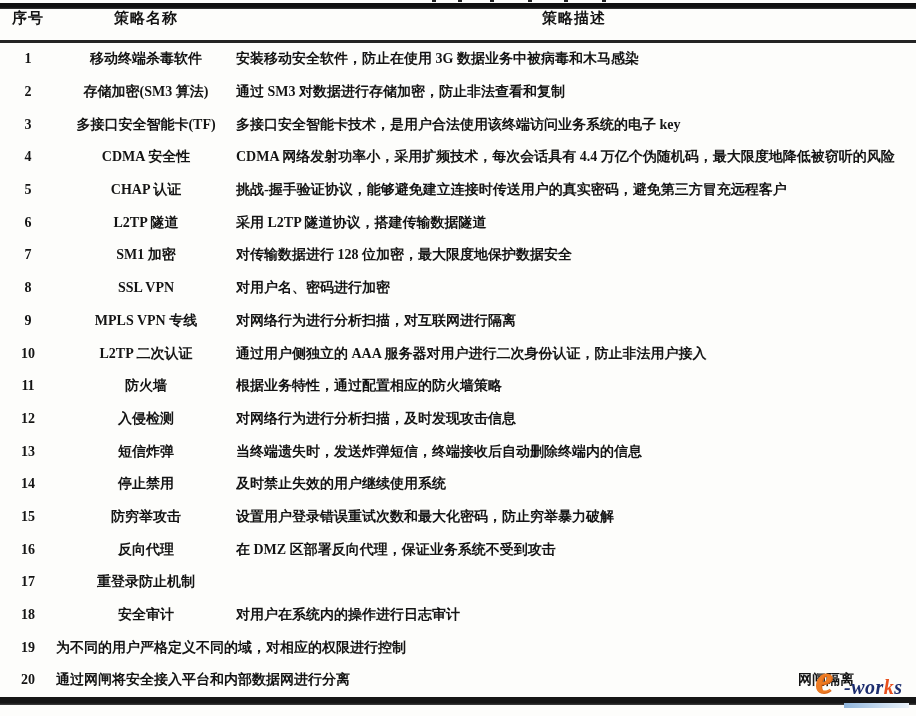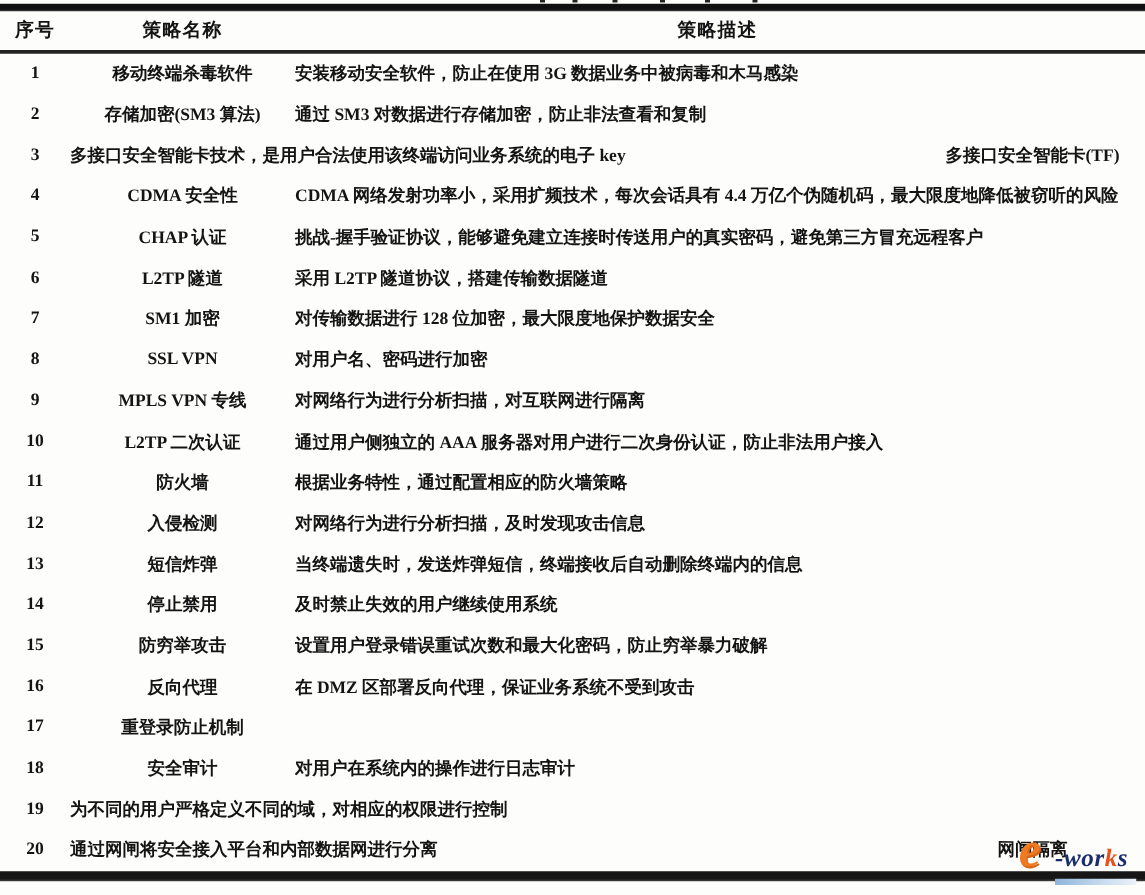--- a/index.html
+++ b/index.html
@@ -37,21 +37,21 @@
   .rule-mid {
     height: 3px;
     background: #242424;
   }
   .rule-bottom {
     height: 8px;
     background: linear-gradient(to bottom, #161616 75%, #444444);
   }
   .thead {
     display: flex;
-    align-items: center;
+    align-items: flex-start;
     height: 31px;
     font-size: 15px;
     font-weight: 700;
     letter-spacing: 1px;
   }
   .tbody {
     display: block;
   }
   .tr {
     display: flex;
@@ -151,22 +151,22 @@
       <div class="td c2">移动终端杀毒软件</div>
       <div class="td c3">安装移动安全软件，防止在使用 3G 数据业务中被病毒和木马感染</div>
     </div>
     <div class="tr">
       <div class="td c1">2</div>
       <div class="td c2">存储加密(SM3 算法)</div>
       <div class="td c3">通过 SM3 对数据进行存储加密，防止非法查看和复制</div>
     </div>
     <div class="tr">
       <div class="td c1">3</div>
+      <div class="td c2">多接口安全智能卡(TF)</div>
       <div class="td c3">多接口安全智能卡技术，是用户合法使用该终端访问业务系统的电子 key</div>
-      <div class="td c2">多接口安全智能卡(TF)</div>
     </div>
     <div class="tr">
       <div class="td c1">4</div>
       <div class="td c2">CDMA 安全性</div>
       <div class="td c3">CDMA 网络发射功率小，采用扩频技术，每次会话具有 4.4 万亿个伪随机码，最大限度地降低被窃听的风险</div>
     </div>
     <div class="tr">
       <div class="td c1">5</div>
       <div class="td c2">CHAP 认证</div>
       <div class="td c3">挑战-握手验证协议，能够避免建立连接时传送用户的真实密码，避免第三方冒充远程客户</div>

